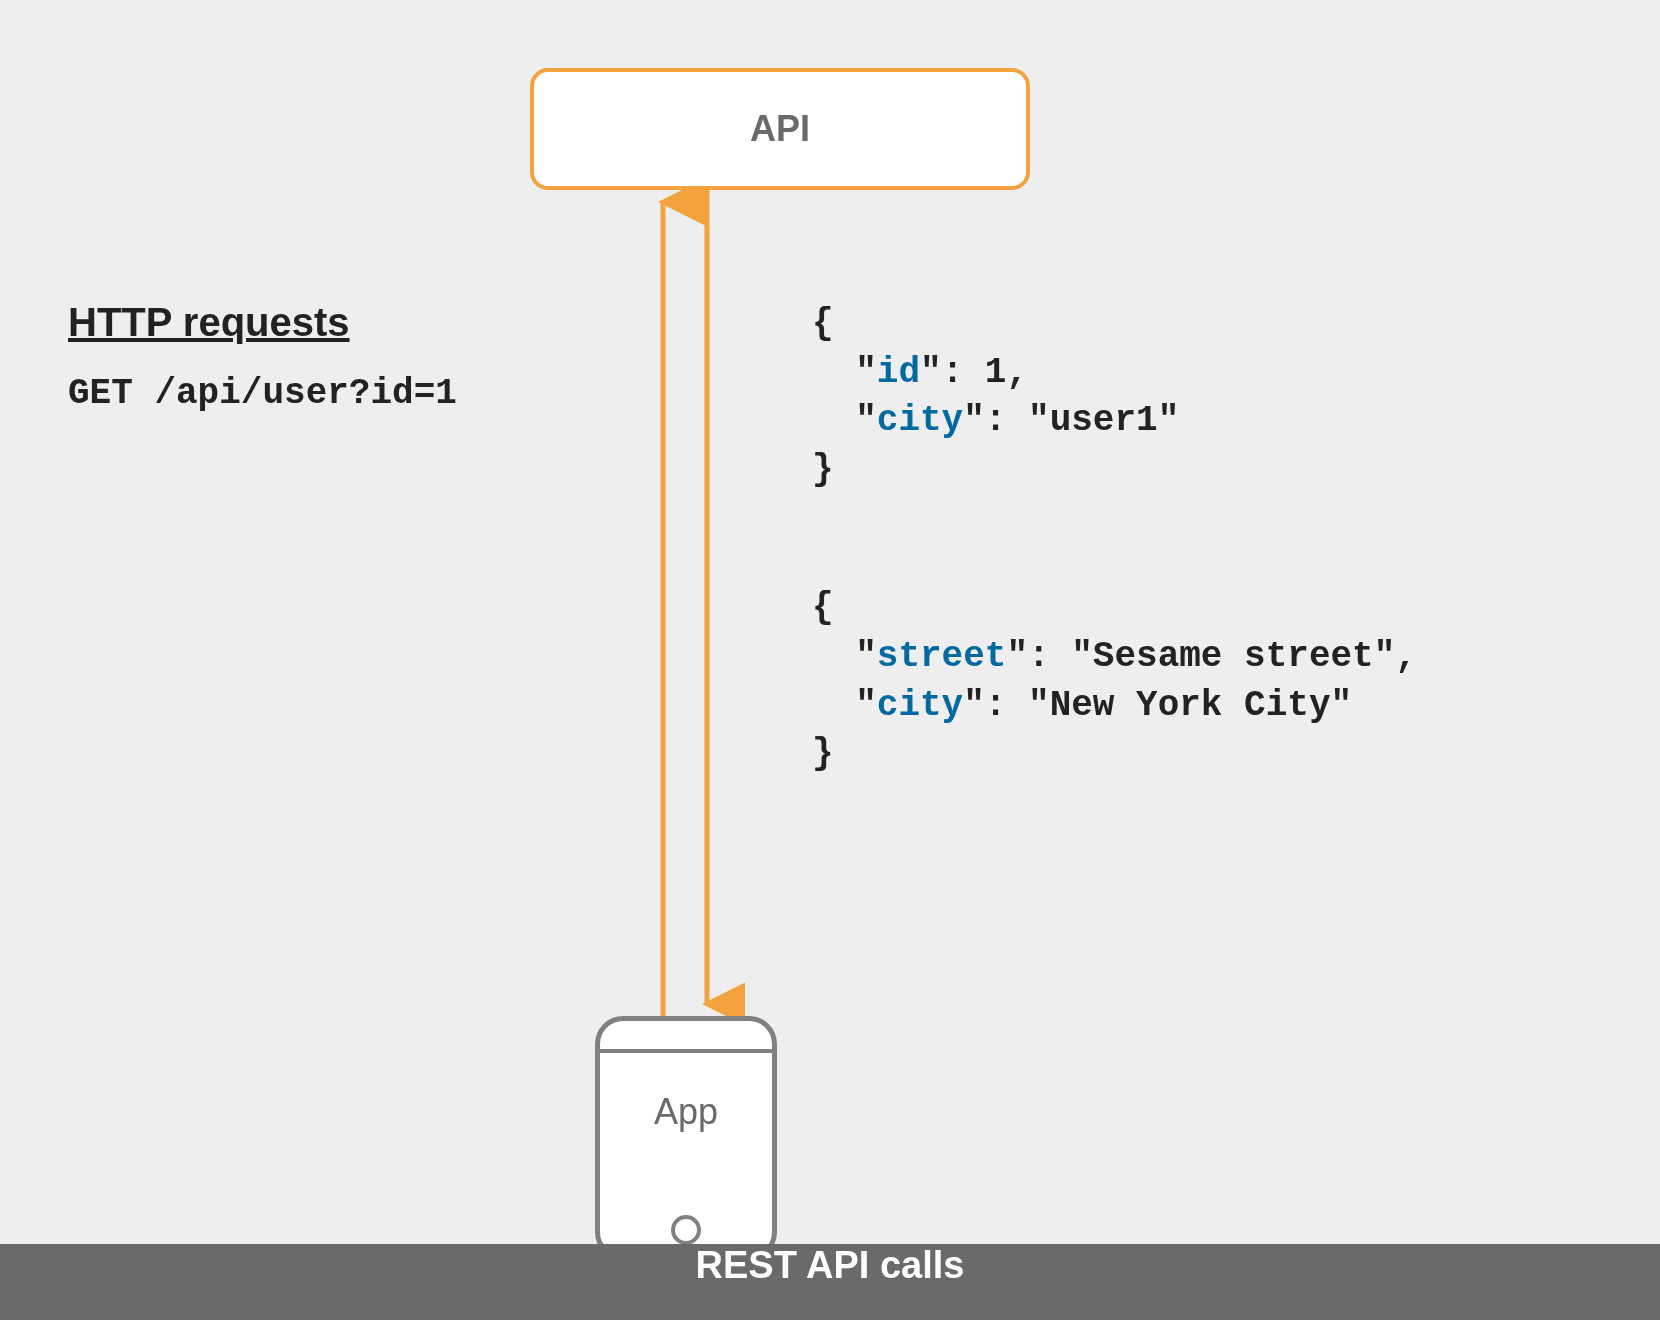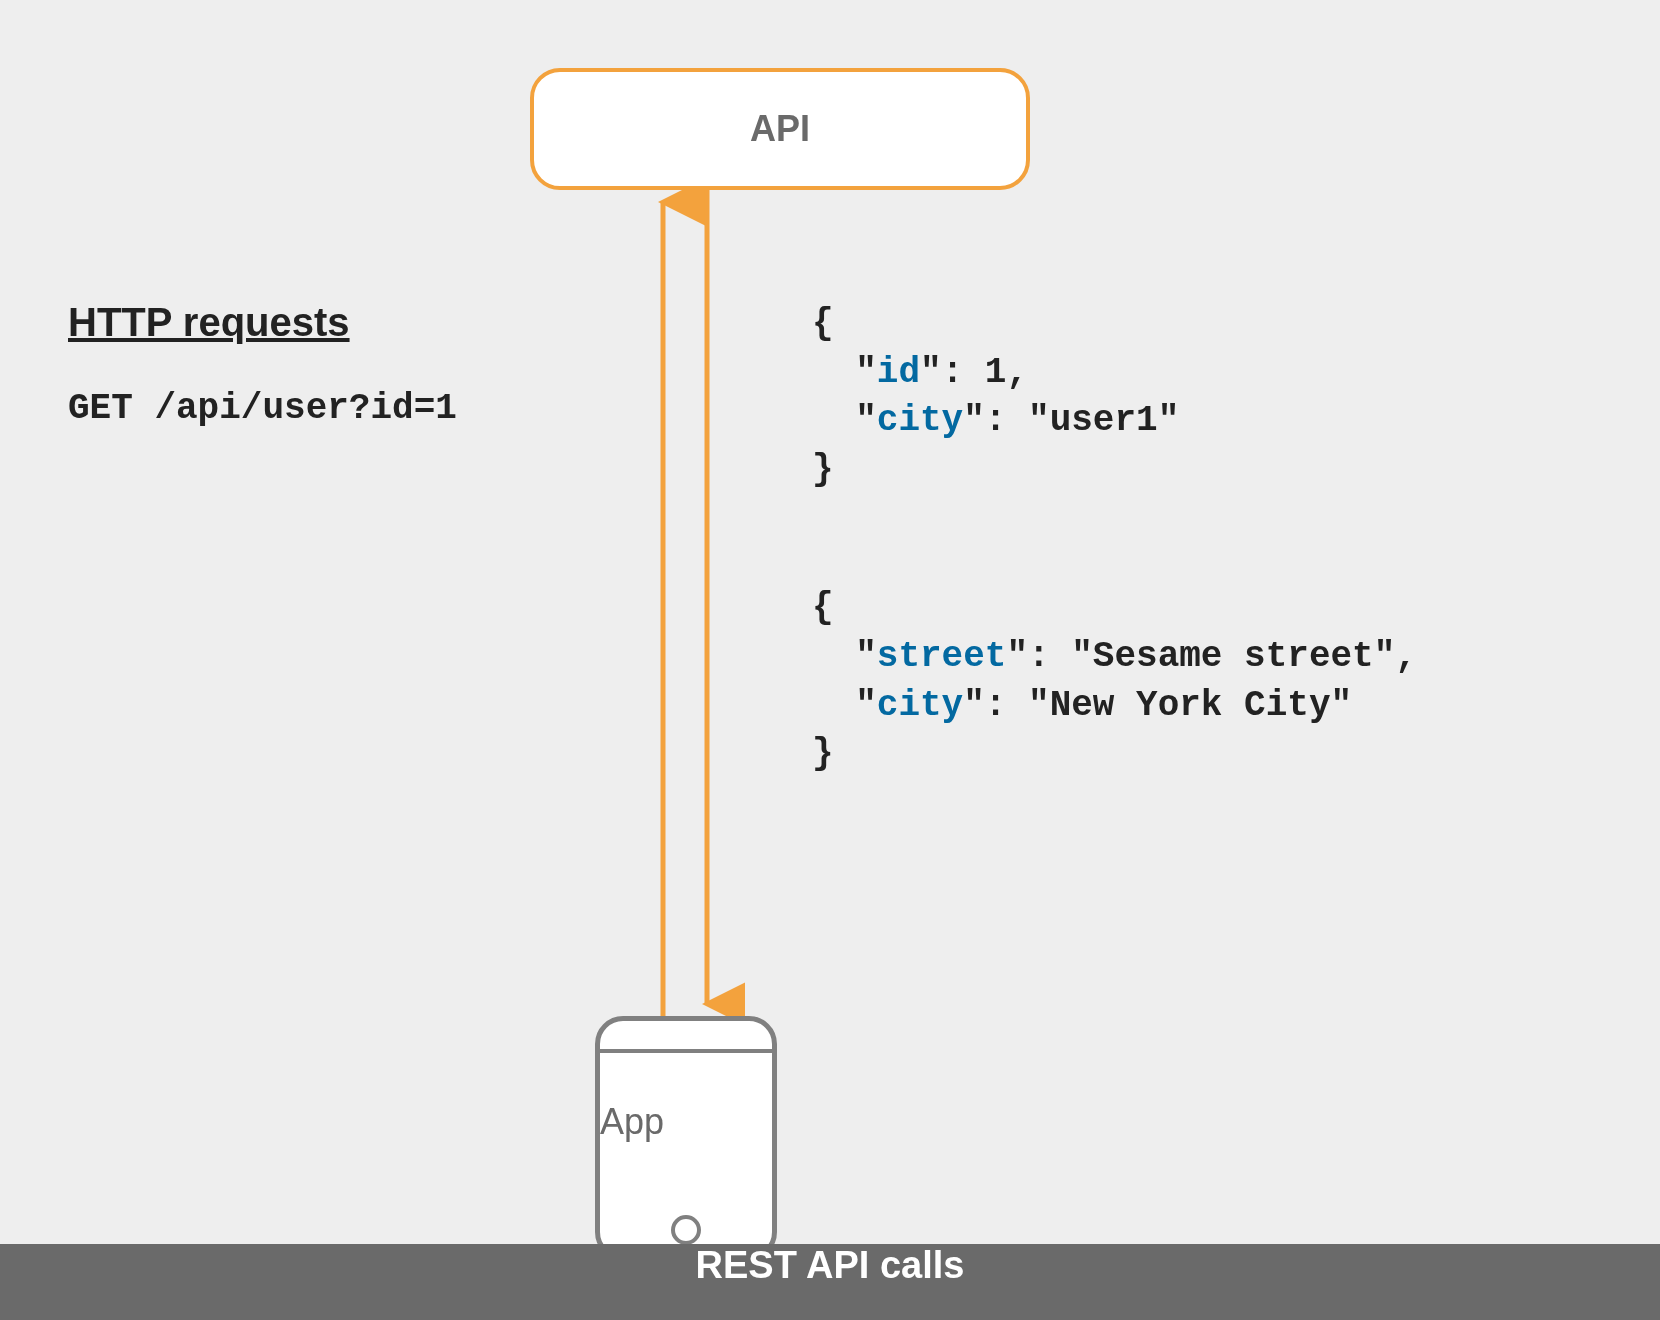--- a/index.html
+++ b/index.html
@@ -12,21 +12,21 @@
     overflow: hidden;
   }
   .api-box {
     position: absolute;
     left: 530px;
     top: 68px;
     width: 500px;
     height: 122px;
     background: #ffffff;
     border: 4px solid #F3A23D;
-    border-radius: 30px;
+    border-radius: 18px;
     display: flex;
     align-items: center;
     justify-content: center;
     font-size: 36px;
     font-weight: bold;
     color: #6a6a6a;
   }
   .phone {
     position: absolute;
     left: 595px;
@@ -36,23 +36,23 @@
     background: #ffffff;
     border: 5px solid #808080;
     border-radius: 28px;
   }
   .phone .screen-top {
     height: 32px;
     border-bottom: 4px solid #808080;
   }
   .phone .label {
     position: absolute;
-    top: 80px;
+    top: 70px;
     width: 100%;
-    text-align: left;
+    text-align: center;
     font-size: 36px;
     font-weight: 500;
     color: #6a6a6a;
   }
   .phone .home-btn {
     position: absolute;
     bottom: 10px;
     left: 50%;
     transform: translateX(-50%);
     width: 30px;
@@ -77,21 +77,21 @@
     position: absolute;
     left: 812px;
     top: 300px;
     width: 760px;
   }
   .section-title {
     font-size: 40px;
     font-weight: bold;
     text-decoration: underline;
     color: #222;
-    margin-bottom: 40px;
+    margin-bottom: 25px;
   }
   .code {
     font-family: "Courier New", Courier, monospace;
     font-size: 36px;
     font-weight: bold;
     color: #222;
     white-space: pre;
     line-height: 1.35;
   }
   .req1 { margin-bottom: 270px; }

